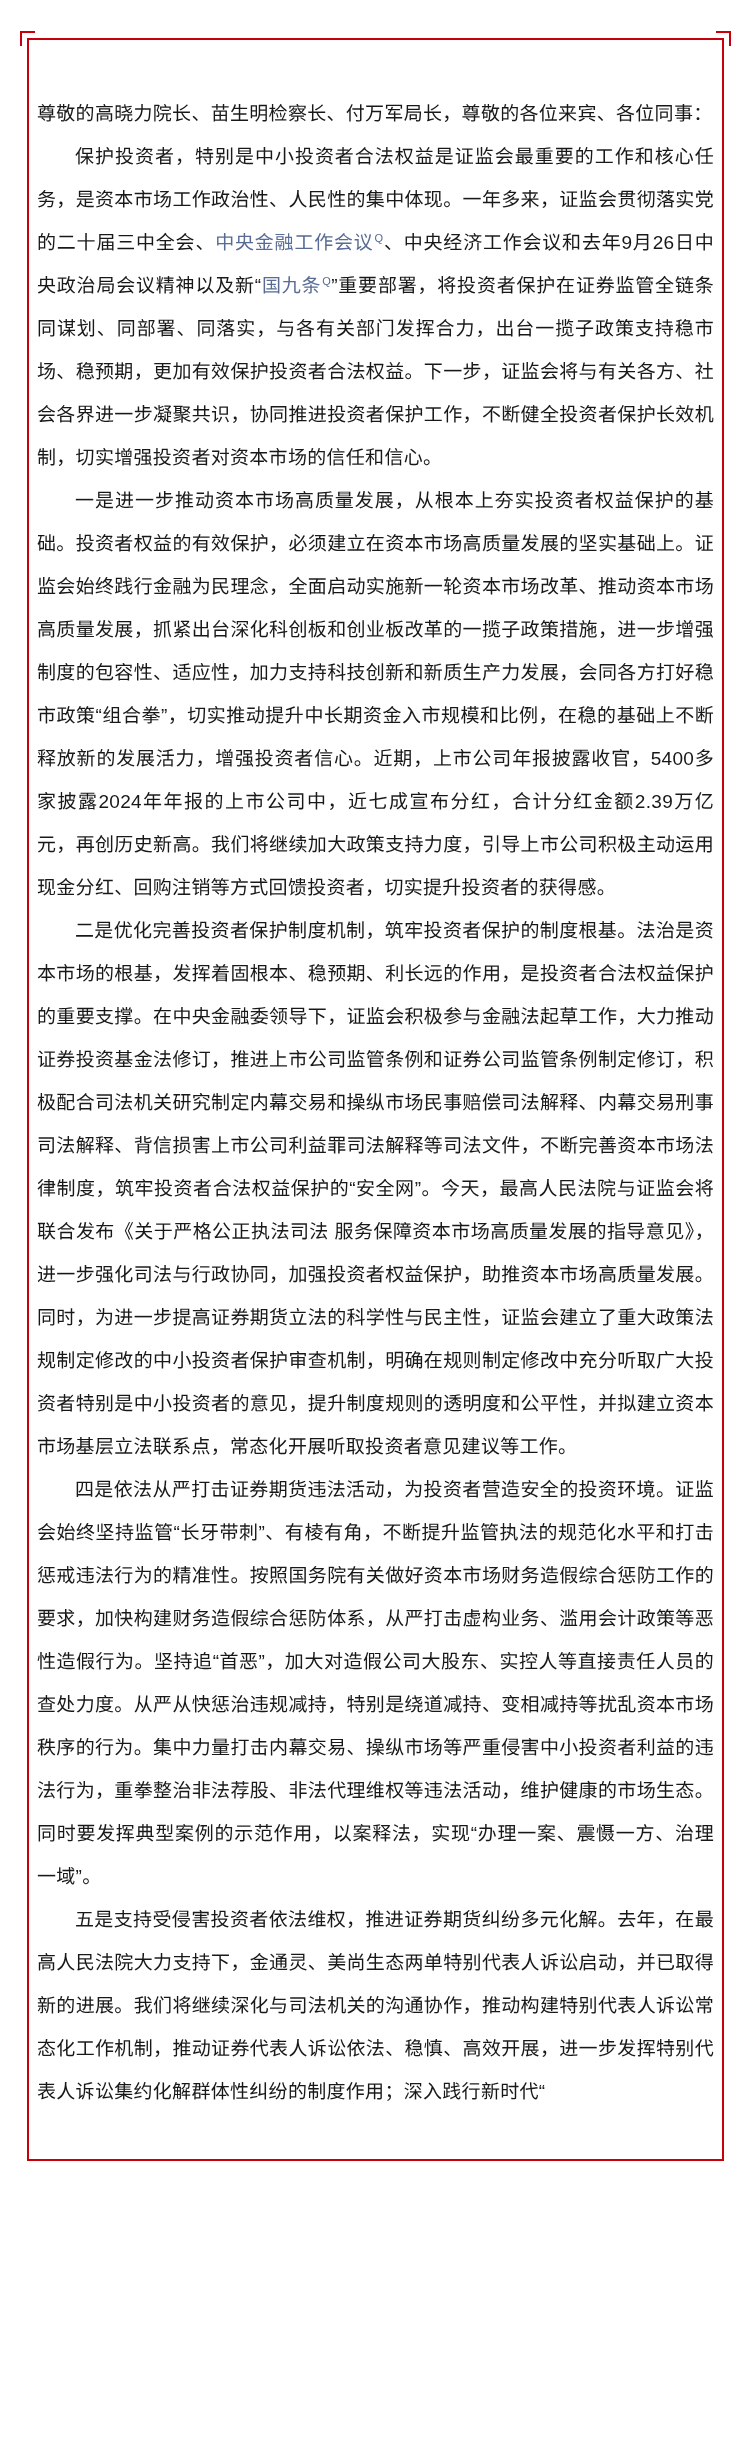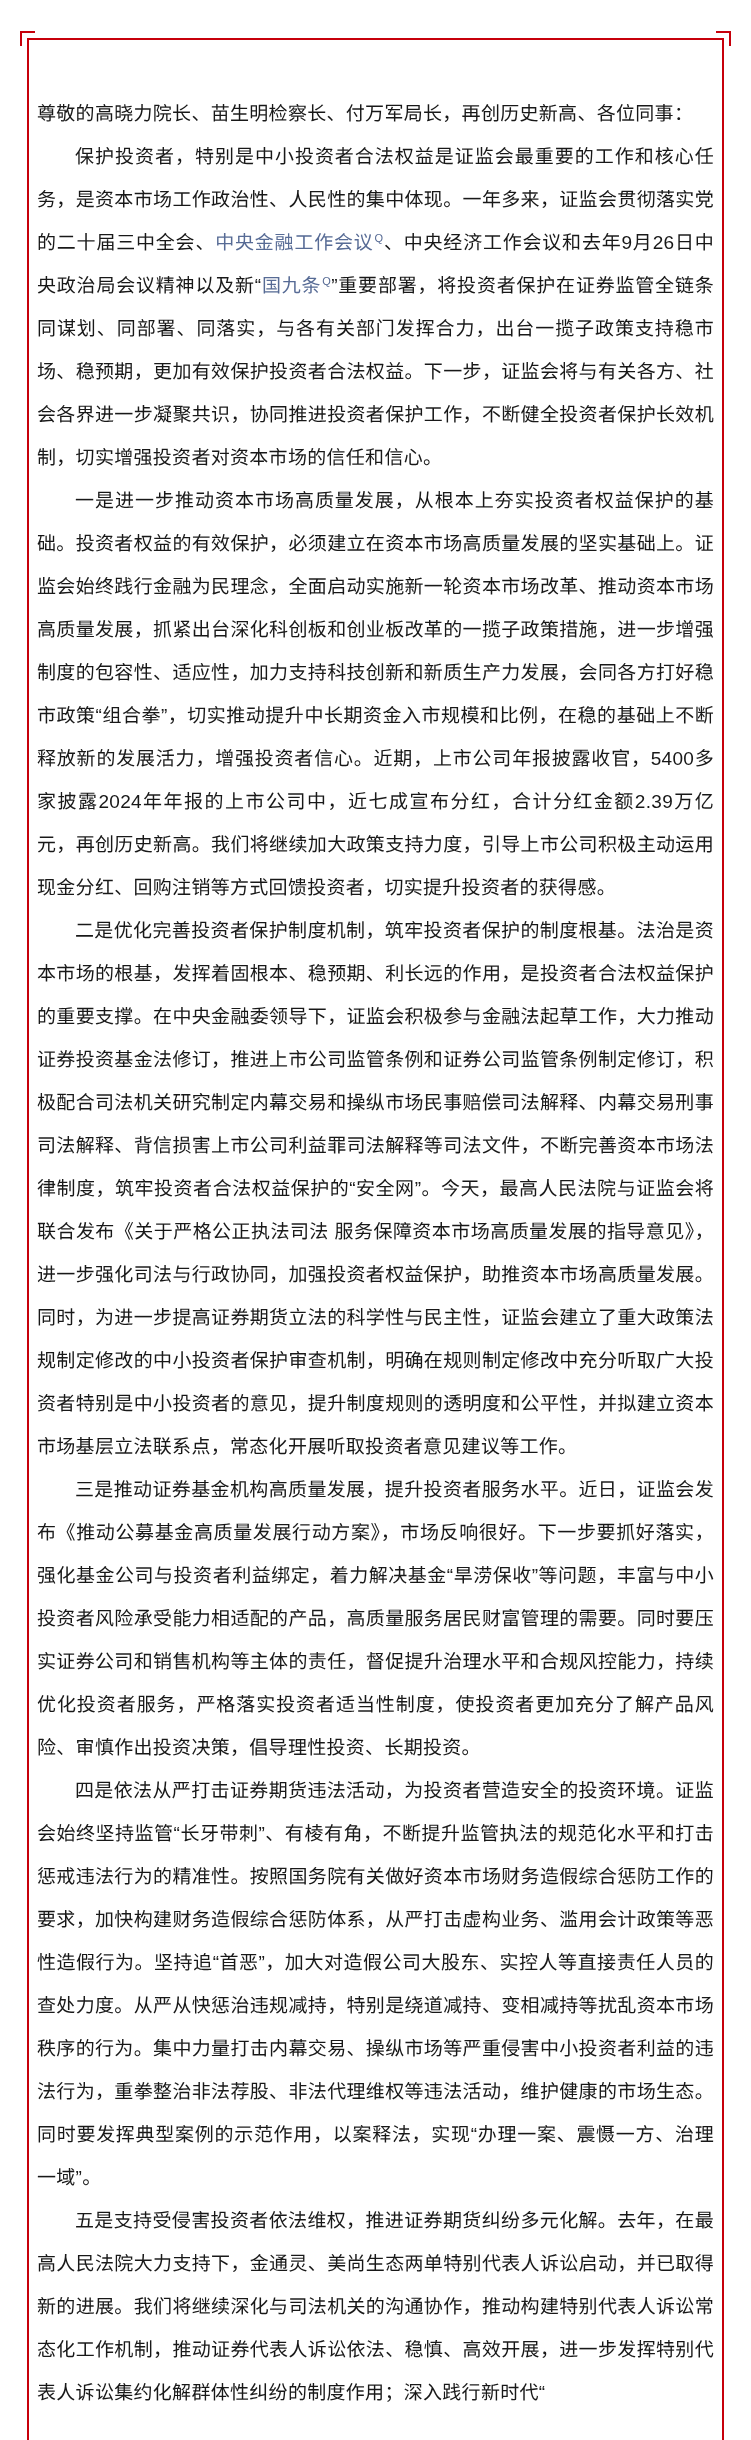--- a/index.html
+++ b/index.html
@@ -57,21 +57,20 @@
   }
 </style>
 </head>
 <body>
 
 <div class="article-frame">
   <span class="corner tl"></span>
   <span class="corner tr"></span>
 
   <div class="article-body">
-      <p class="para"><span>尊敬的高晓力院长、苗生明检察长、付万军局长，再创历史新高、各位同事：</span></p>
+      <p class="para"><span>尊敬的高晓力院长、苗生明检察长、付万军局长，尊敬的各位来宾、各位同事：</span></p>
       <p class="para indent"><span>保护投资者，特别是中小投资者合法权益是证监会最重要的工作和核心任务，是资本市场工作政治性、人民性的集中体现。一年多来，证监会贯彻落实党的二十届三中全会、</span><a class="entity-link">中央金融工作会议<sup class="link-sup">Q</sup></a><span>、中央经济工作会议和去年9月26日中央政治局会议精神以及新“</span><a class="entity-link">国九条<sup class="link-sup">Q</sup></a><span>”重要部署，将投资者保护在证券监管全链条同谋划、同部署、同落实，与各有关部门发挥合力，出台一揽子政策支持稳市场、稳预期，更加有效保护投资者合法权益。下一步，证监会将与有关各方、社会各界进一步凝聚共识，协同推进投资者保护工作，不断健全投资者保护长效机制，切实增强投资者对资本市场的信任和信心。</span></p>
       <p class="para indent"><span>一是进一步推动资本市场高质量发展，从根本上夯实投资者权益保护的基础。投资者权益的有效保护，必须建立在资本市场高质量发展的坚实基础上。证监会始终践行金融为民理念，全面启动实施新一轮资本市场改革、推动资本市场高质量发展，抓紧出台深化科创板和创业板改革的一揽子政策措施，进一步增强制度的包容性、适应性，加力支持科技创新和新质生产力发展，会同各方打好稳市政策“组合拳”，切实推动提升中长期资金入市规模和比例，在稳的基础上不断释放新的发展活力，增强投资者信心。近期，上市公司年报披露收官，5400多家披露2024年年报的上市公司中，近七成宣布分红，合计分红金额2.39万亿元，再创历史新高。我们将继续加大政策支持力度，引导上市公司积极主动运用现金分红、回购注销等方式回馈投资者，切实提升投资者的获得感。</span></p>
       <p class="para indent"><span>二是优化完善投资者保护制度机制，筑牢投资者保护的制度根基。法治是资本市场的根基，发挥着固根本、稳预期、利长远的作用，是投资者合法权益保护的重要支撑。在中央金融委领导下，证监会积极参与金融法起草工作，大力推动证券投资基金法修订，推进上市公司监管条例和证券公司监管条例制定修订，积极配合司法机关研究制定内幕交易和操纵市场民事赔偿司法解释、内幕交易刑事司法解释、背信损害上市公司利益罪司法解释等司法文件，不断完善资本市场法律制度，筑牢投资者合法权益保护的“安全网”。今天，最高人民法院与证监会将联合发布《关于严格公正执法司法 服务保障资本市场高质量发展的指导意见》，进一步强化司法与行政协同，加强投资者权益保护，助推资本市场高质量发展。同时，为进一步提高证券期货立法的科学性与民主性，证监会建立了重大政策法规制定修改的中小投资者保护审查机制，明确在规则制定修改中充分听取广大投资者特别是中小投资者的意见，提升制度规则的透明度和公平性，并拟建立资本市场基层立法联系点，常态化开展听取投资者意见建议等工作。</span></p>
-      <p class="para indent"><span>三是推动证券基金机构高质量发展，提升投资者服务水平。近日，证监会发布《推动公募基金高质量发展行动方案》，市场反响很好。下一步要抓好落实，强化基金公司与投资者利益绑定，着力解决基金“旱涝保收”等问题，丰富与中小投资者风险承受能力相适配的产品，高质量服务居民财富管理的需要。同时要压实证券公司和销售机构等主体的责任，督促提升治理水平和合规风控能力，持续优化投资者服务，严格落实投资者适当性制度，使投资者更加充分了解产品风险、审慎作出投资决策，倡导理性投资、长期投资。</span></p>
       <p class="para indent"><span>四是依法从严打击证券期货违法活动，为投资者营造安全的投资环境。证监会始终坚持监管“长牙带刺”、有棱有角，不断提升监管执法的规范化水平和打击惩戒违法行为的精准性。按照国务院有关做好资本市场财务造假综合惩防工作的要求，加快构建财务造假综合惩防体系，从严打击虚构业务、滥用会计政策等恶性造假行为。坚持追“首恶”，加大对造假公司大股东、实控人等直接责任人员的查处力度。从严从快惩治违规减持，特别是绕道减持、变相减持等扰乱资本市场秩序的行为。集中力量打击内幕交易、操纵市场等严重侵害中小投资者利益的违法行为，重拳整治非法荐股、非法代理维权等违法活动，维护健康的市场生态。同时要发挥典型案例的示范作用，以案释法，实现“办理一案、震慑一方、治理一域”。</span></p>
       <p class="para indent"><span>五是支持受侵害投资者依法维权，推进证券期货纠纷多元化解。去年，在最高人民法院大力支持下，金通灵、美尚生态两单特别代表人诉讼启动，并已取得新的进展。我们将继续深化与司法机关的沟通协作，推动构建特别代表人诉讼常态化工作机制，推动证券代表人诉讼依法、稳慎、高效开展，进一步发挥特别代表人诉讼集约化解群体性纠纷的制度作用；深入践行新时代“</span></p>
     </div>
 </div>
 
 </body></html>

